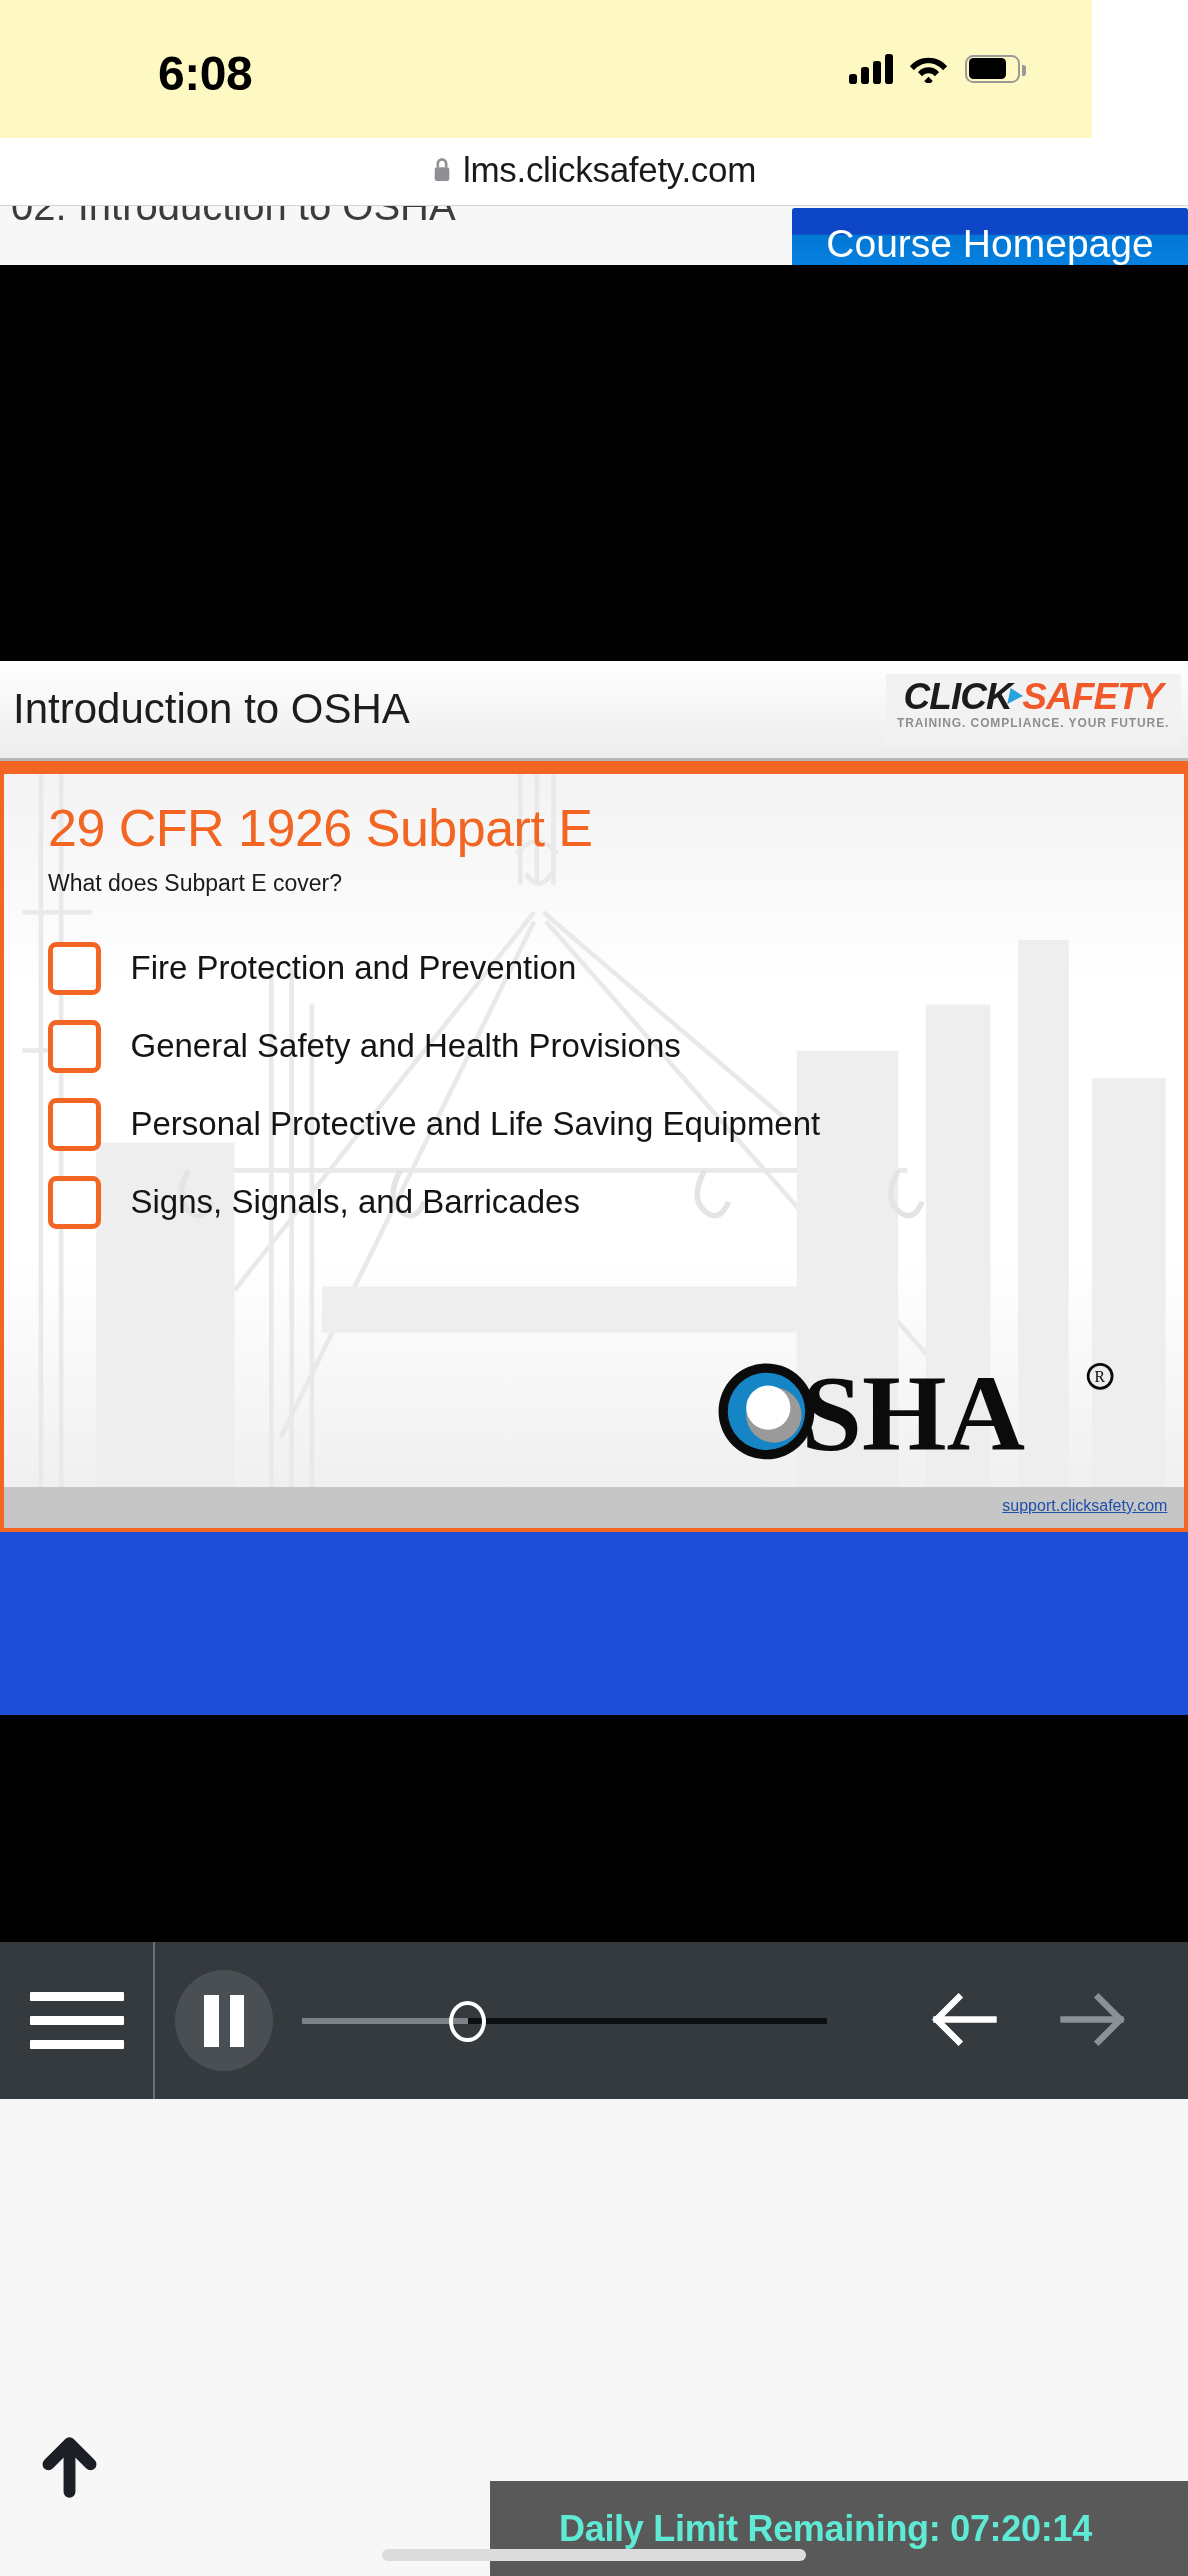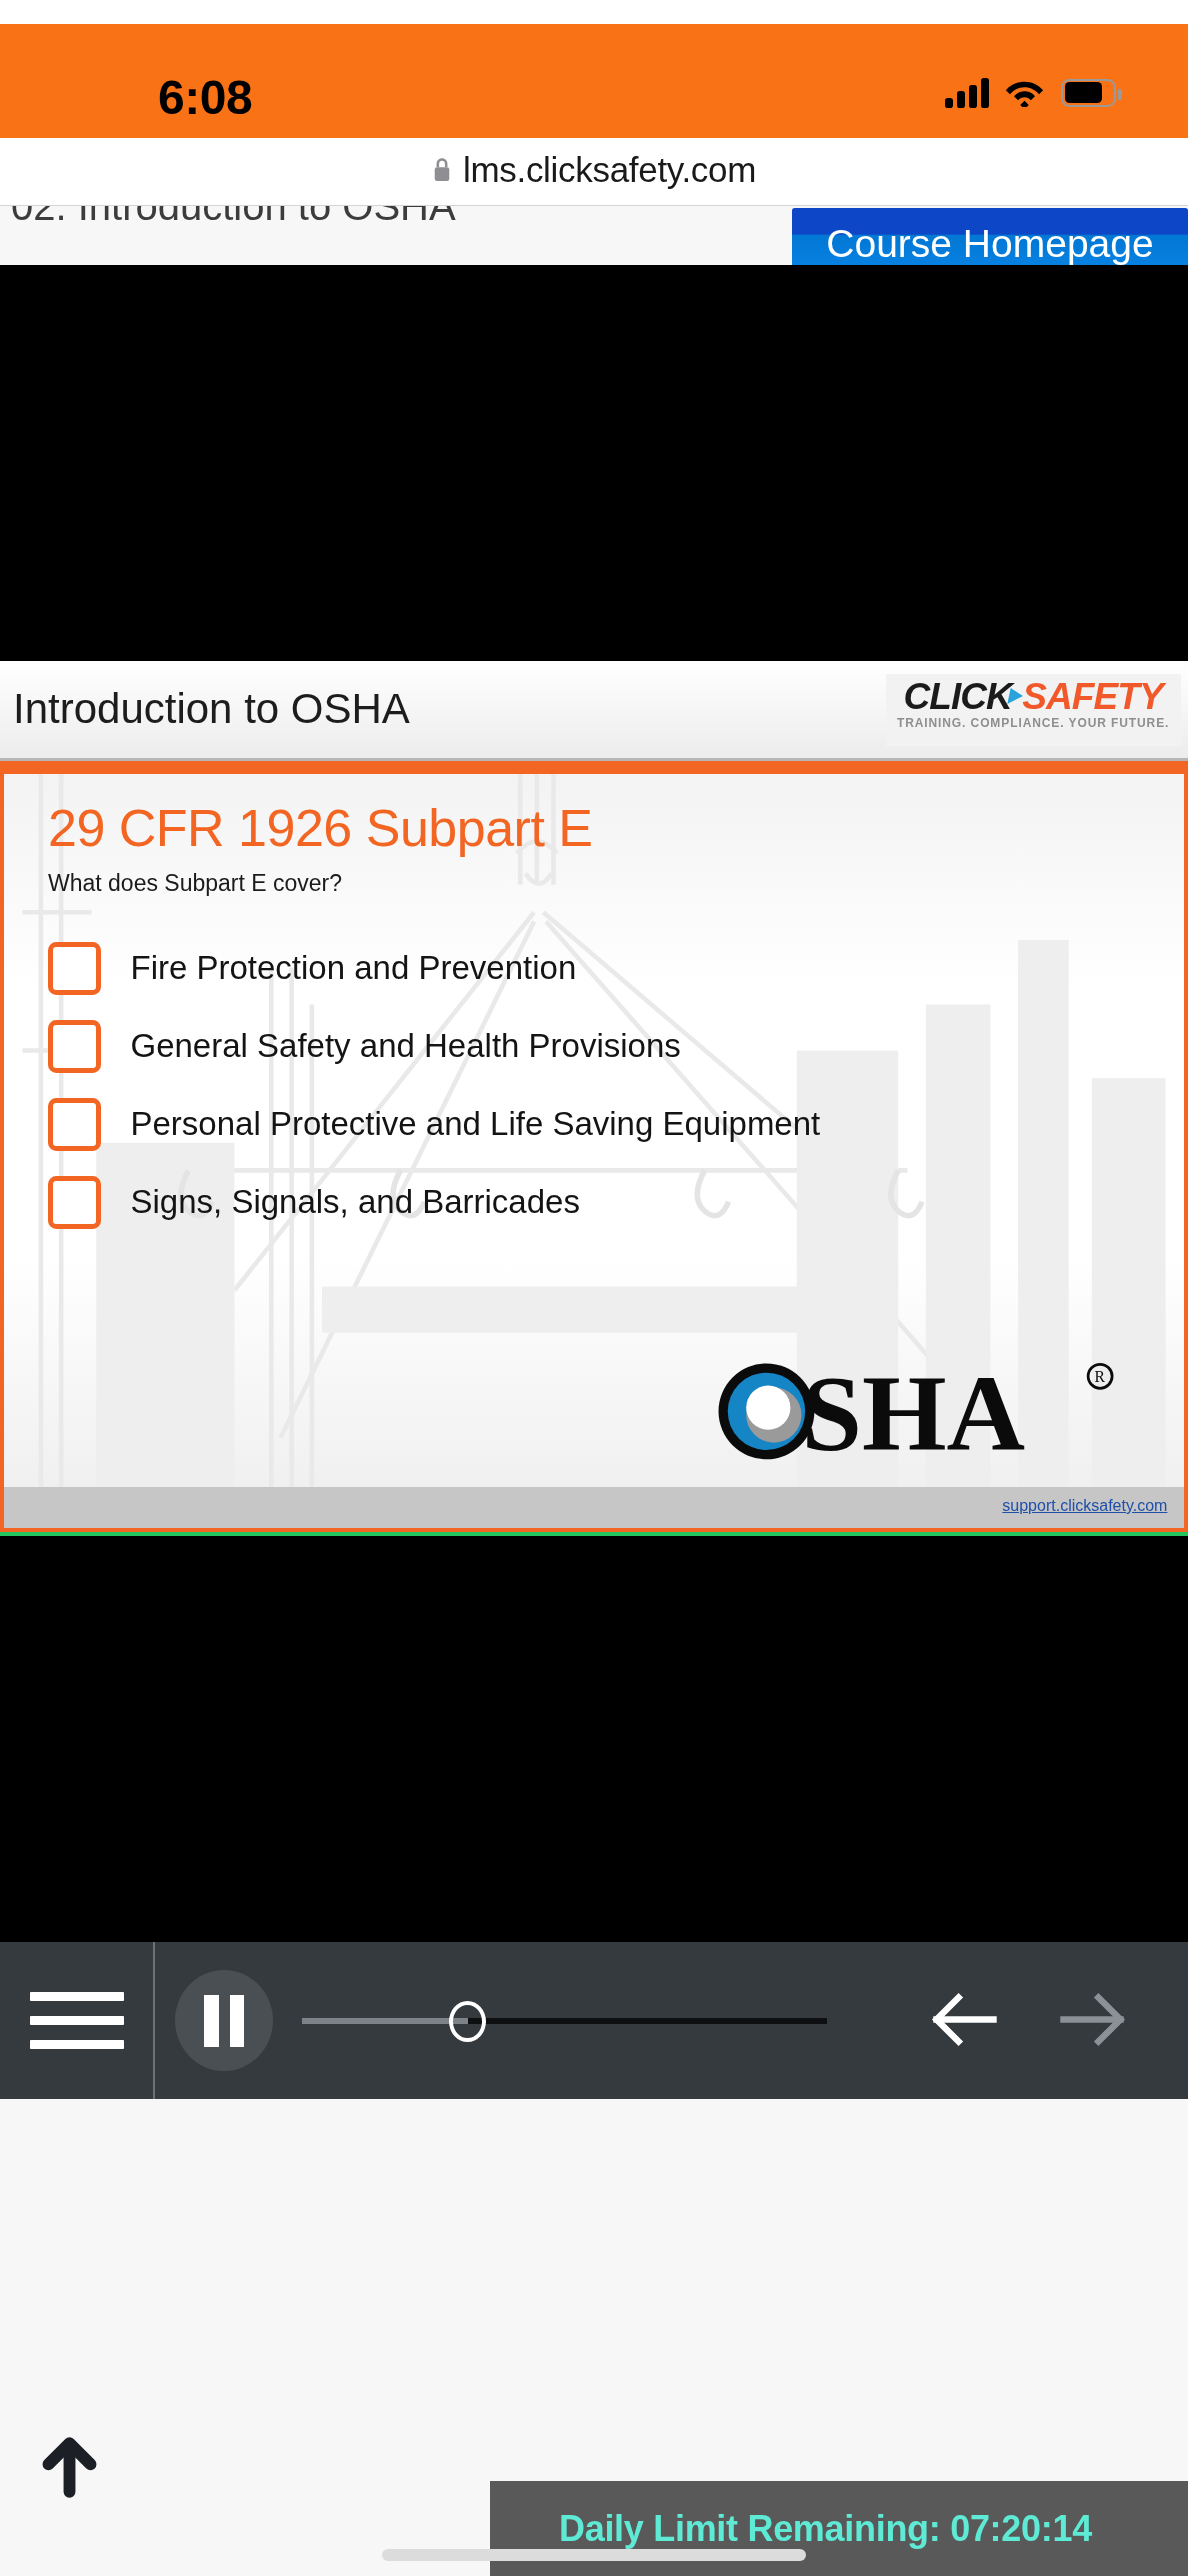--- a/index.html
+++ b/index.html
@@ -6,23 +6,22 @@
   html,body{
     width:1188px; height:2576px;
     background:#ffffff;
     font-family:"Liberation Sans", sans-serif;
     overflow:hidden;
   }
   #screen{ position:relative; width:1188px; height:2576px; background:#fff; }
 
   
   .statusbar{
-    position:absolute; left:0; top:0; width:1188px; height:138px;
-    background:#f97316;
-    margin-top:24px;
+    position:absolute; left:0; top:0; width:1092px; height:138px;
+    background:#fef9c3;
   }
   .sb-time{
     position:absolute; left:158px; top:46px;
     font-size:48px; font-weight:bold; color:#000;
     letter-spacing:-0.5px;
   }
   .sb-right{
     position:absolute; right:72px; top:53px;
     display:flex; align-items:center; gap:16.6px;
   }
@@ -78,22 +77,22 @@
   }
 
   
   .stage{
     position:absolute; left:0; top:265px; width:1188px; height:1677px;
     background:#000000;
   }
 
   
   .slide{
-    position:absolute; left:0; top:661px; width:1188px; height:875px;
-    background:#22c55e;
+    position:absolute; left:0; top:661px; width:1188px; height:1054px;
+    background:#1d4ed8;
   }
   .slide-topbar{
     position:relative; width:100%; height:100px;
     background:linear-gradient(180deg,#ffffff 0%,#f4f4f4 60%,#ececec 100%);
     border-bottom:3.7px solid #b6b6b6;
     display:flex; align-items:center;
   }
   .slide-topbar-title{
     position:absolute; left:13px; top:24px;
     font-size:42px; color:#1d1d1d; font-weight:400;

